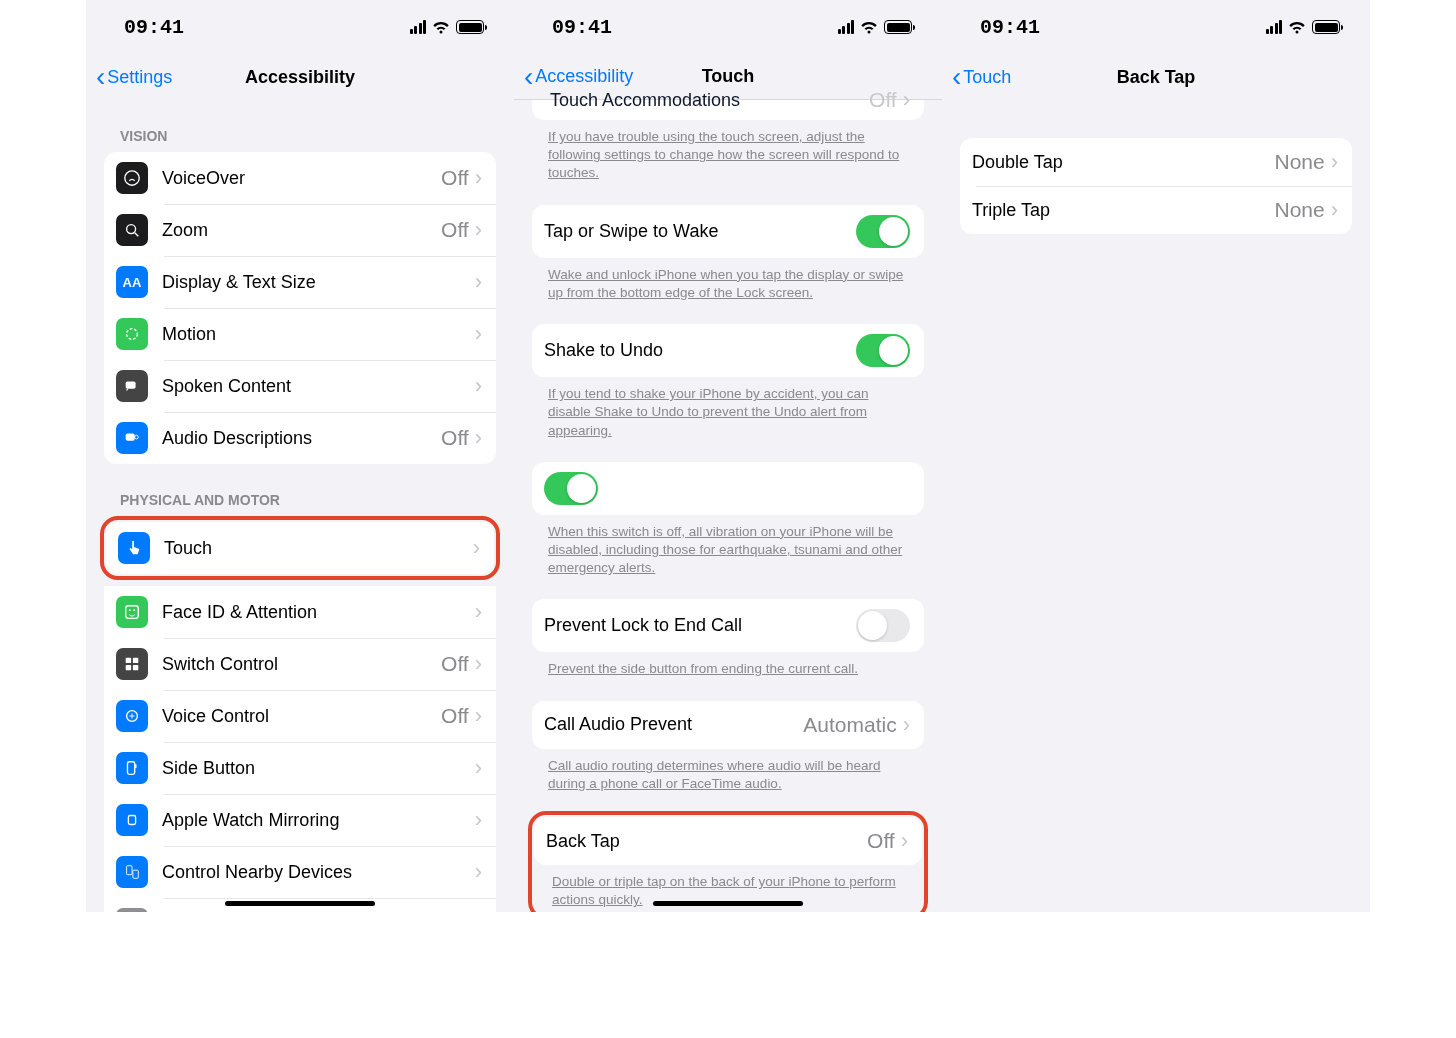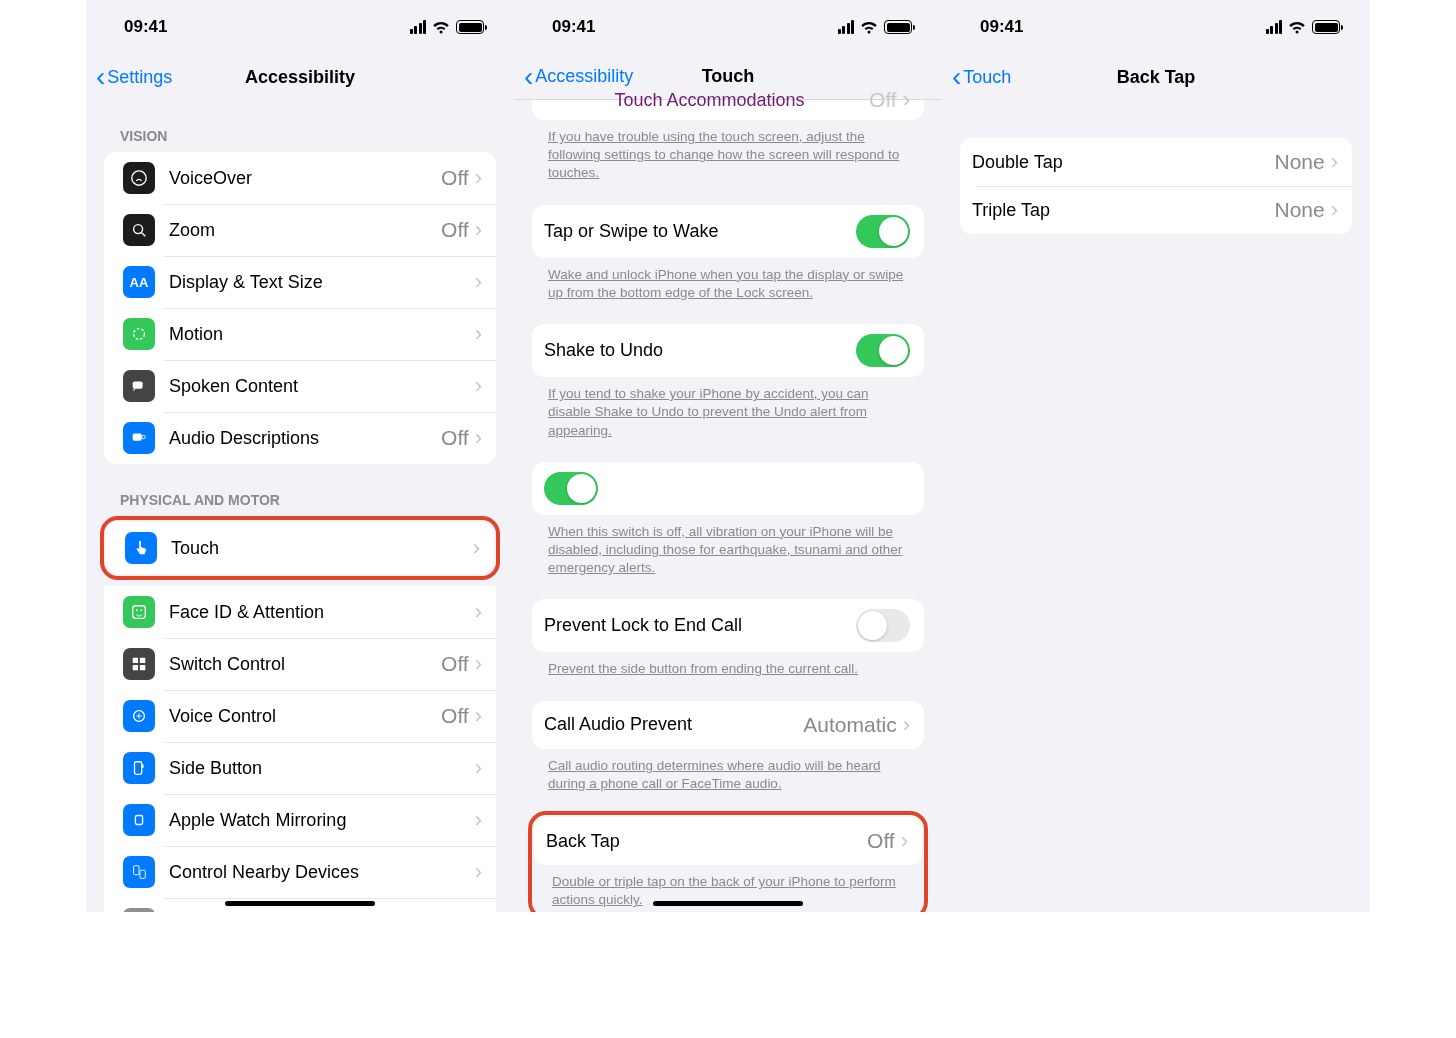--- a/index.html
+++ b/index.html
@@ -19,22 +19,23 @@
     overflow: hidden;
     flex-shrink: 0;
   }
   
   .status-bar {
     height: 54px;
     display: flex;
     align-items: center;
     justify-content: space-between;
     padding: 0 30px 0 38px;
-    font-size: 17px;
+    font-size: 20px;
     font-weight: 600;
+    font-family: Liberation Mono, monospace;
   }
   .status-icons { display: flex; align-items: center; gap: 6px; }
   .signal-bars { display: flex; align-items: flex-end; gap: 1.5px; }
   .signal-bars span {
     width: 3px; background: #000; border-radius: 1px;
   }
   .signal-bars span:nth-child(1){height:5px}
   .signal-bars span:nth-child(2){height:8px}
   .signal-bars span:nth-child(3){height:11px}
   .signal-bars span:nth-child(4){height:14px}
@@ -86,21 +87,21 @@
     position: relative;
   }
   .row + .row::before {
     content:"";position:absolute;top:0;left:60px;right:0;height:1px;background:#e5e5ea;
   }
   .row.noicon + .row.noicon::before { left: 16px; }
   .row-icon {
     width: 32px; height: 32px; border-radius: 7px;
     margin-right: 14px; flex-shrink:0;
     display:flex;align-items:center;justify-content:center;
-    color:#fff; font-size:16px;margin-left:7px;
+    color:#fff; font-size:16px;
   }
   .row-label { font-size: 18px; flex: 1; }
   .row-value { font-size: 21px; color: #8a8a8e; margin-right: 6px; }
   .chev {
     color:#c7c7cc; font-size:22px; font-weight:400; line-height:1;
   }
   .footer-text {
     font-size: 13.5px; color: #8a8a8e; padding: 8px 34px 4px; line-height: 1.35; text-decoration: underline;
   }
   
@@ -133,21 +134,21 @@
   
   .home-ind {
     position:absolute; bottom:6px; left:50%; transform:translateX(-50%);
     width:150px; height:5px; background:#000; border-radius:3px;
   }
   .partial-row {
     margin: 0 18px 0; background:#fff; border-radius:0 0 12px 12px;
     display:flex; align-items:center; padding:0 14px 8px 18px; height:20px;
     color:#000;
   }
-  .partial-row .row-label{ font-size:18px; color:#701a75; position:relative; top:-6px;text-align:center;}
+  .partial-row .row-label{ font-size:18px; color:#0f172a; position:relative; top:-6px;}
   .partial-row .row-value{ color:#c7c7cc; position:relative; top:-6px;}
   .partial-row .chev{ position:relative; top:-6px;}
 </style>
 </head>
 <body>
 
 <div class="screen">
   <div class="status-bar">
     <span>09:41</span>
     <div class="status-icons">

